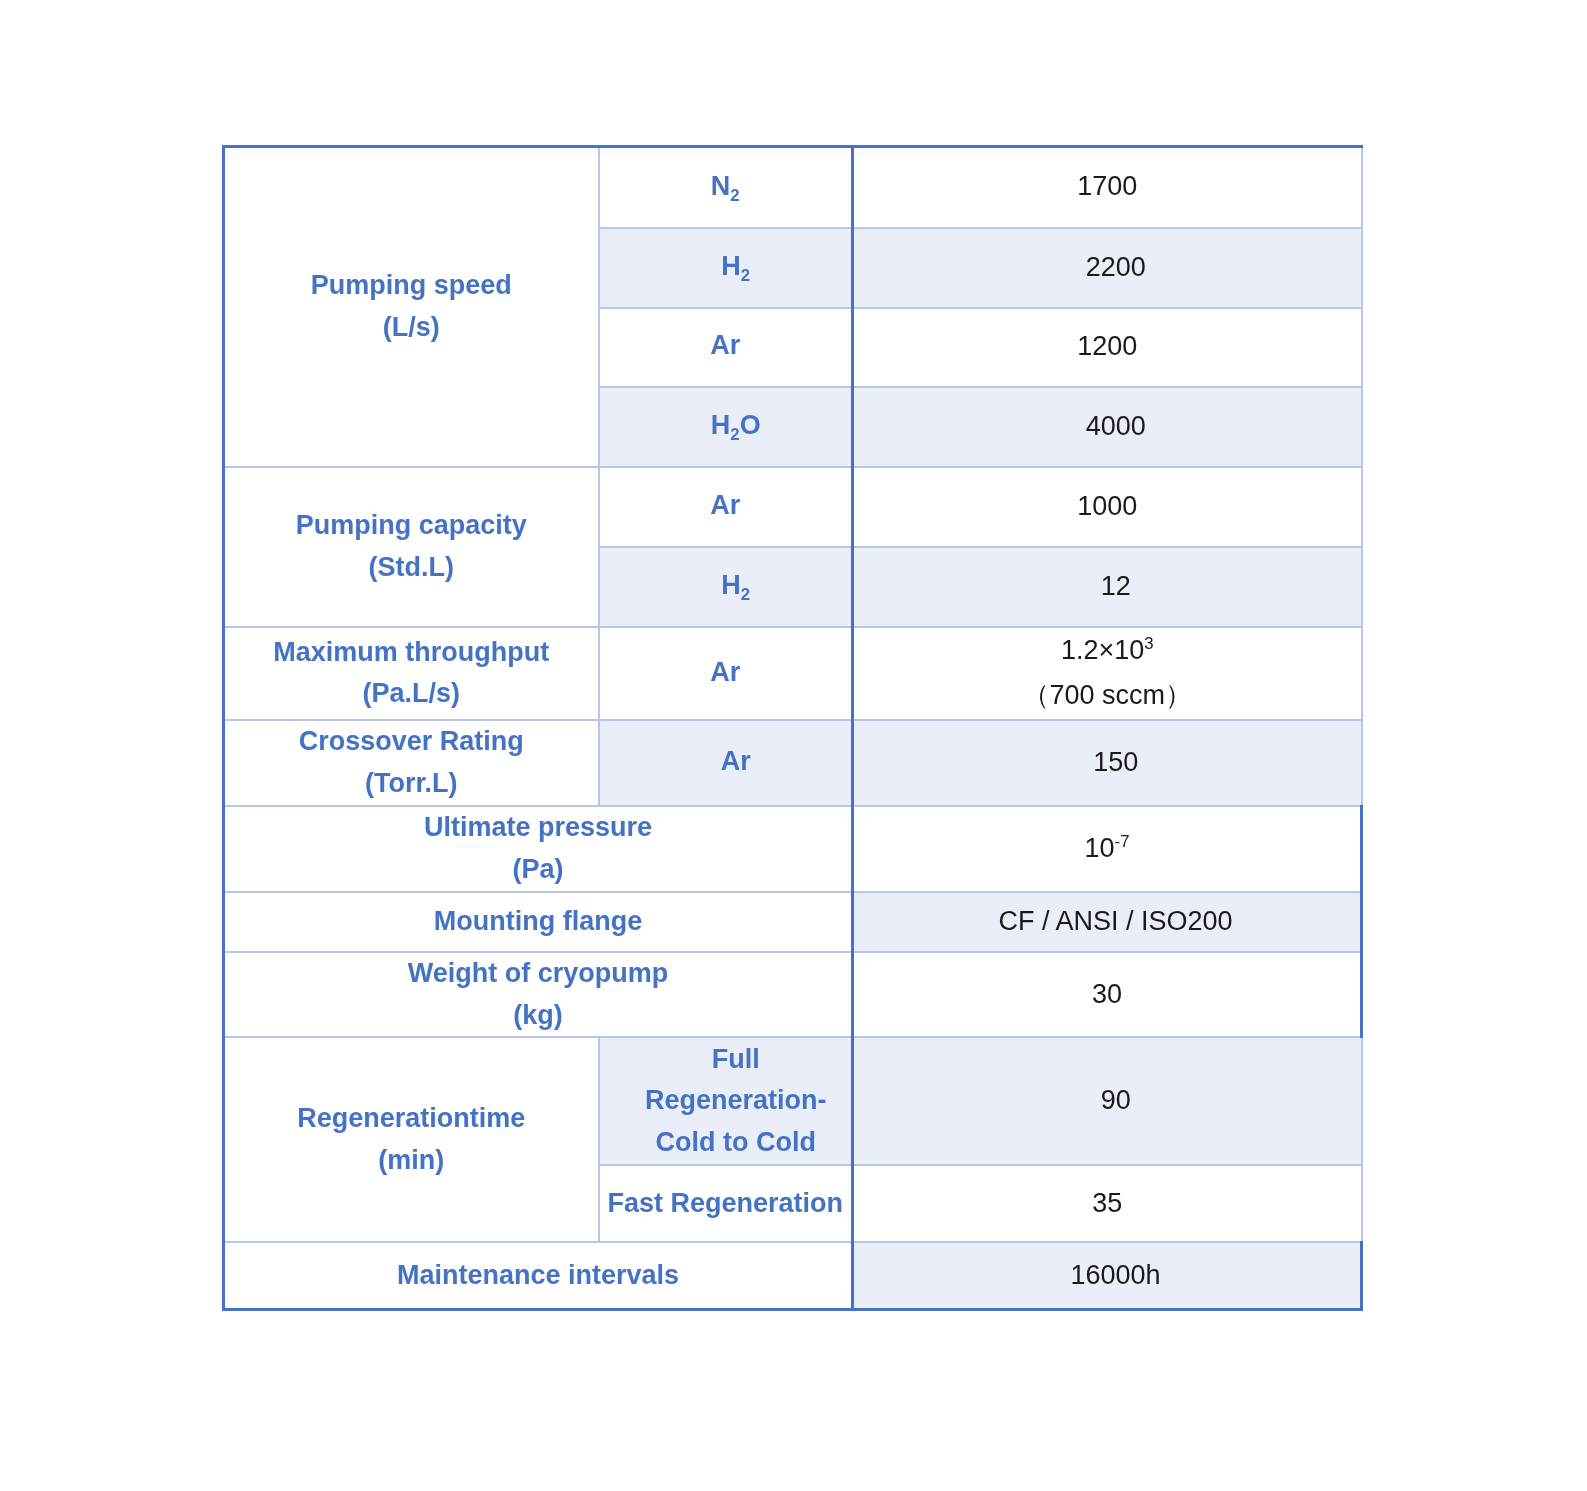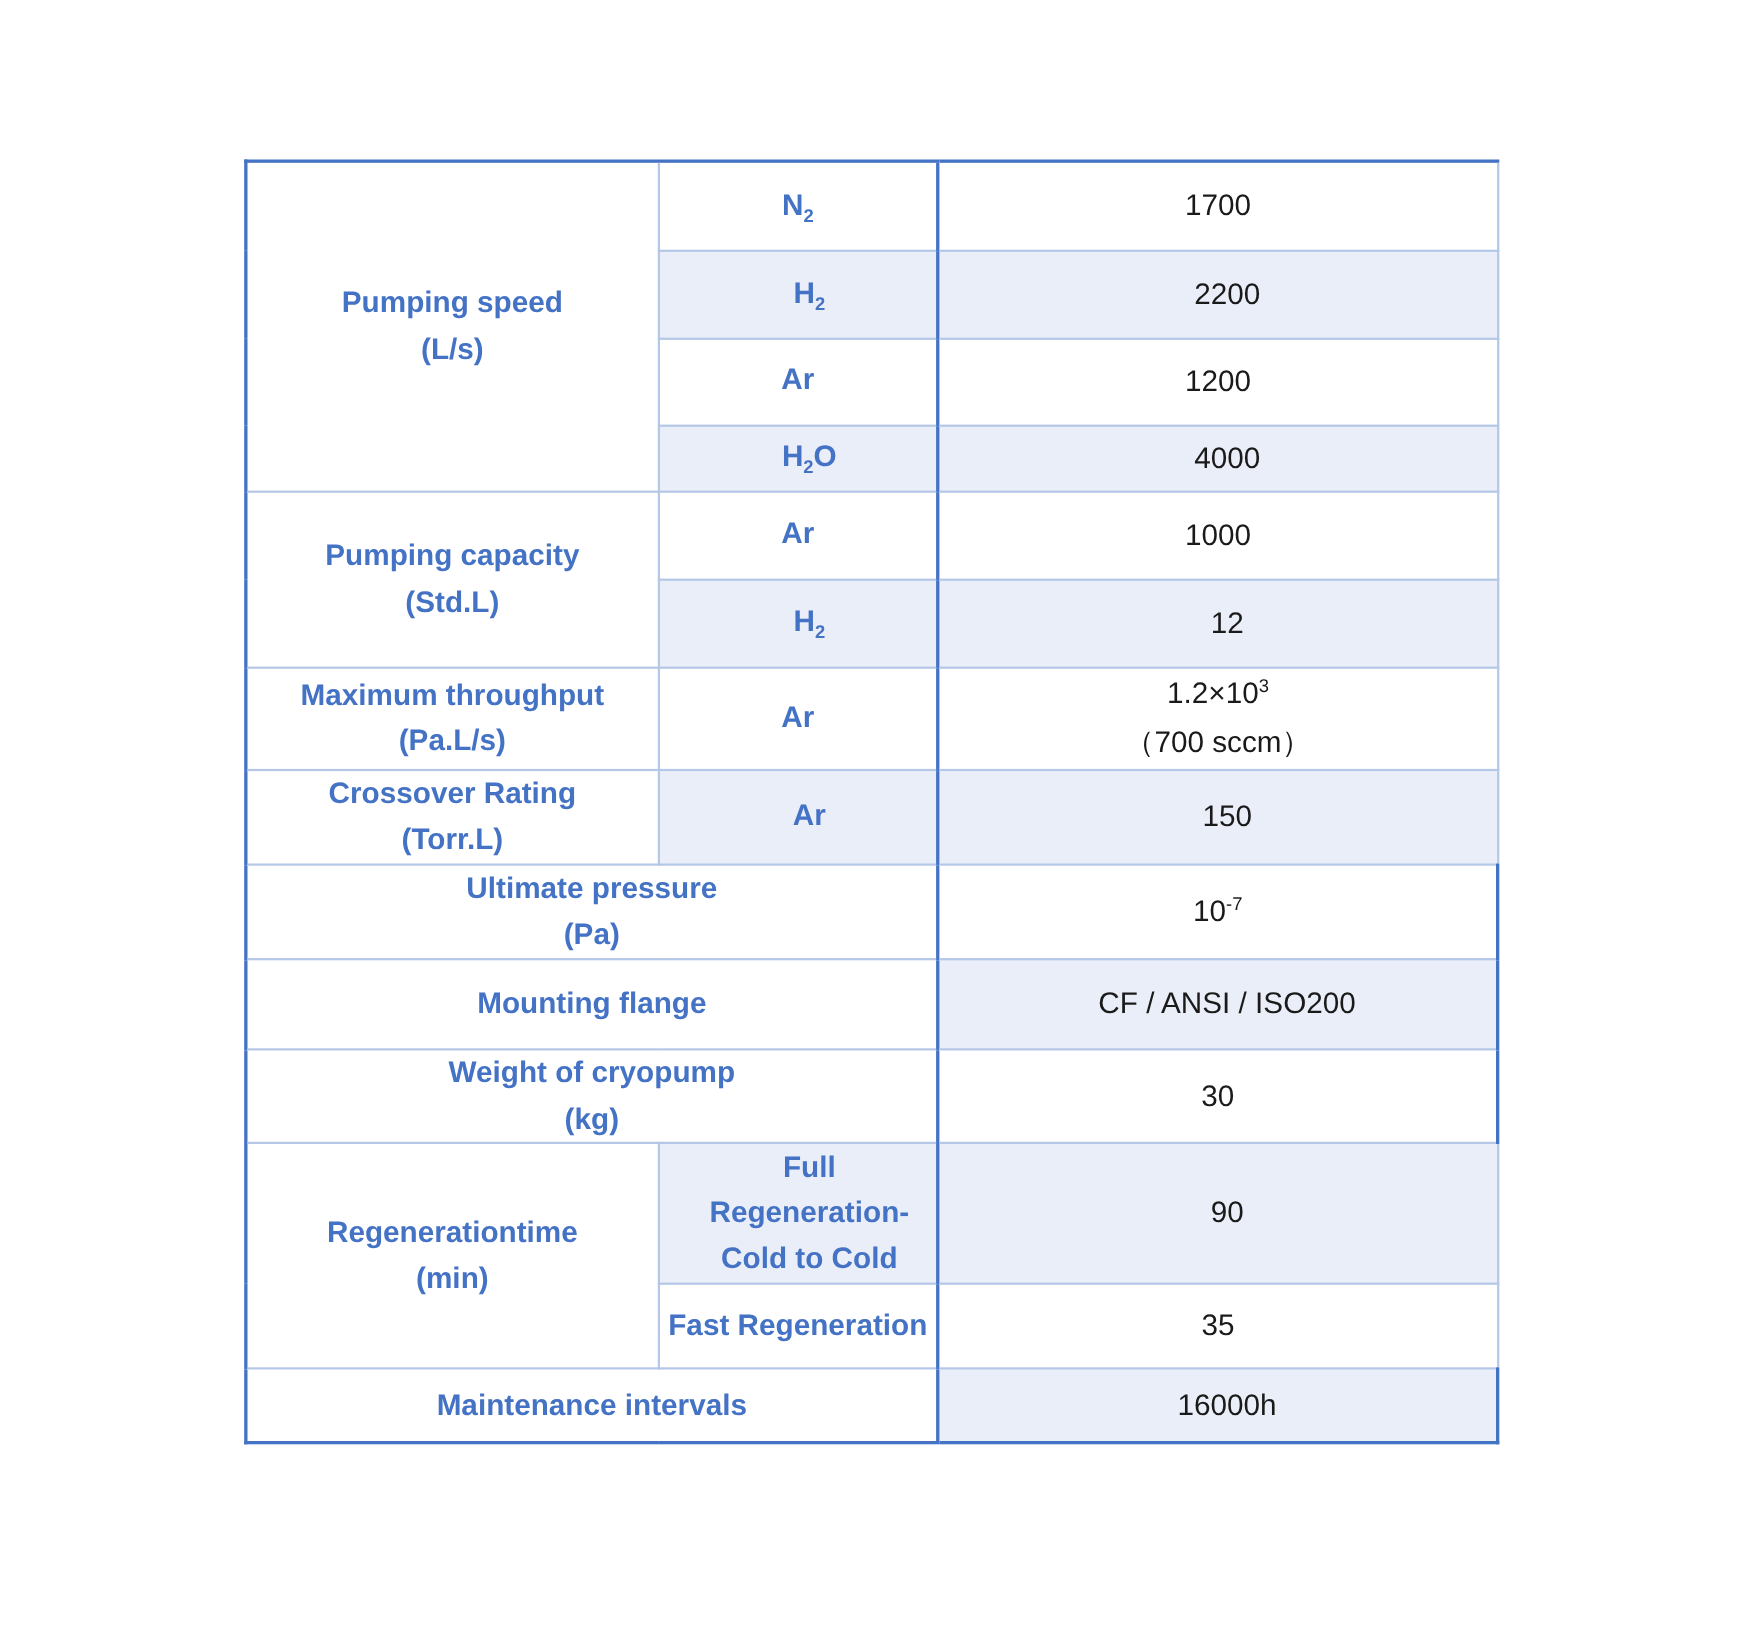--- a/index.html
+++ b/index.html
@@ -54,27 +54,27 @@
   .brm { border-right: 3px solid #4472C4; }
 
   .line { display: block; }
   sub { font-size: 0.62em; }
   sup { font-size: 0.62em; }
 
   
   tr.h1  { height: 81px; }
   tr.h2  { height: 80px; }
   tr.h3  { height: 79px; }
-  tr.h4  { height: 60px; }
+  tr.h4  { height: 80px; }
   tr.h5  { height: 80px; }
   tr.h6  { height: 80px; }
   tr.h7  { height: 85px; }
   tr.h8  { height: 80px; }
   tr.h9  { height: 61px; }
-  tr.h10 { height: 82px; }
+  tr.h10 { height: 60px; }
   tr.h11 { height: 82px; }
   tr.h12 { height: 128px; }
   tr.h13 { height: 77px; }
   tr.h14 { height: 67px; }
 </style>
 </head>
 <body>
 
 <table class="spec-table">
   <colgroup>

